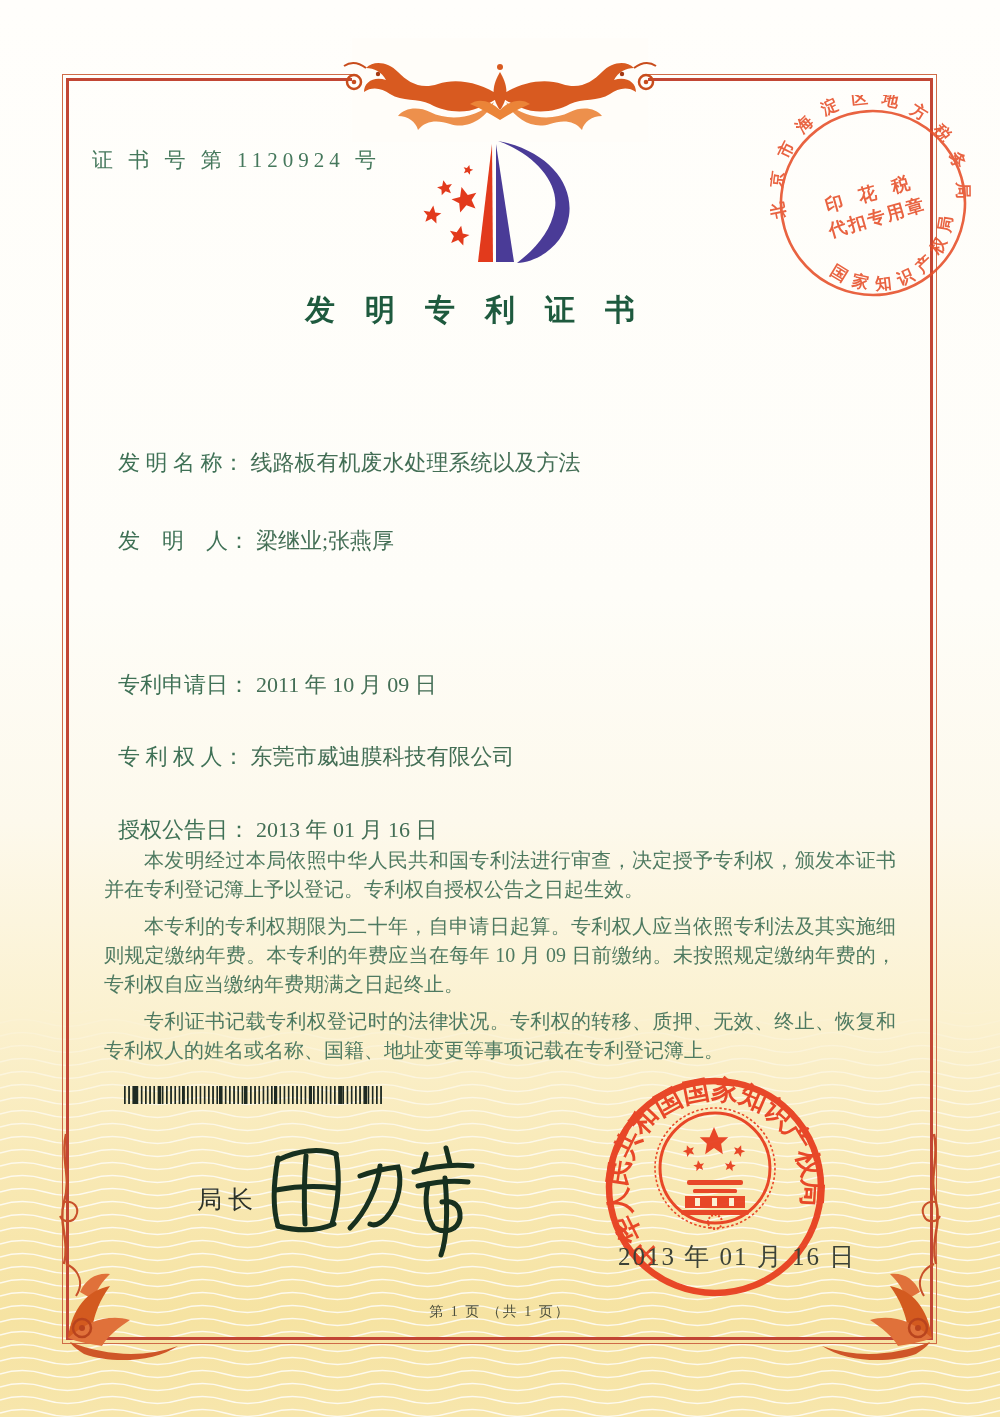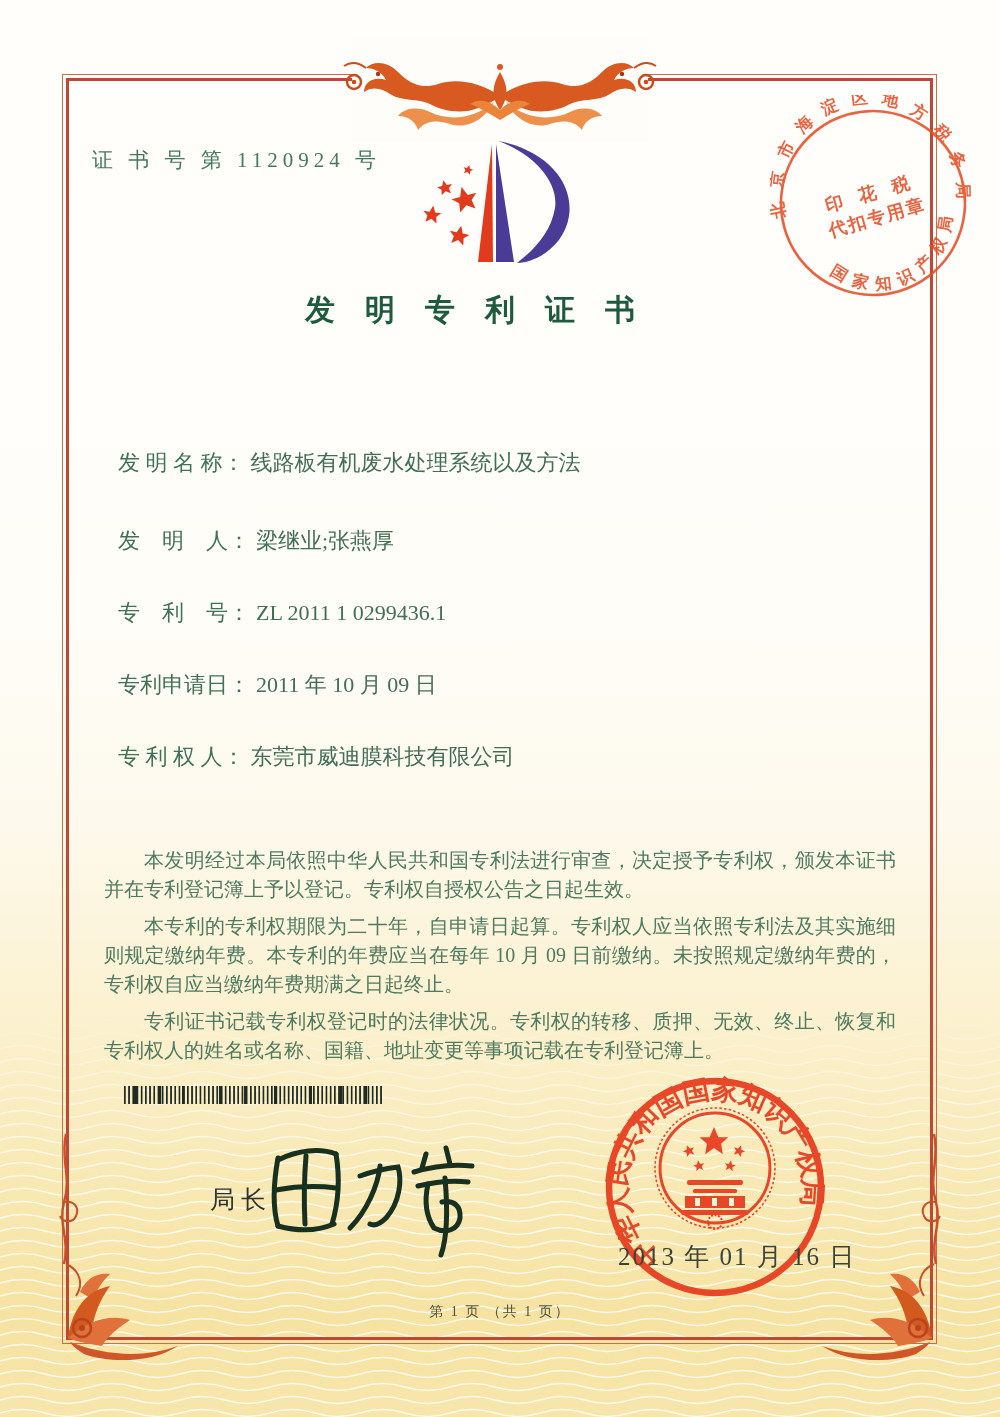--- a/index.html
+++ b/index.html
@@ -10,21 +10,21 @@
   }
   .abs{position:absolute;}
   .cert-no{left:92px;top:146px;font-size:21px;letter-spacing:5px;color:#45785c;}
   .title{left:0;right:30px;top:290px;text-align:center;font-size:30px;font-weight:700;
          letter-spacing:30px;color:#1e5a3e;white-space:nowrap;}
   .field-row{left:118px;font-size:22px;color:#3f7156;white-space:nowrap;margin-top:28px;}
   .field-row .val{color:#436e55;margin-left:6px;}
   .body-block{left:96px;top:838px;width:808px;font-size:20px;line-height:29px;
               color:#4e7a61;text-align:justify;}
   .body-block p{margin:8px;text-indent:2em;}
-  .director{left:210px;top:1183px;font-size:25px;color:#2c332b;letter-spacing:6px;}
+  .director{left:197px;top:1183px;font-size:25px;color:#2c332b;letter-spacing:6px;}
   .seal-date{left:618px;top:1240px;font-size:25px;letter-spacing:2px;color:#3b4237;white-space:nowrap;}
   .footer{left:0;right:0;top:1303px;text-align:center;font-size:14px;letter-spacing:2px;color:#4c4f3c;}
   .frame-outer{left:62px;top:74px;width:873px;height:1268px;border:1.5px solid #cf6b47;}
   .frame-inner{position:absolute;left:3px;top:3px;right:3px;bottom:3px;border:3px solid #c24634;}
   .sr{position:absolute;opacity:0;pointer-events:none;font-size:1px;}
   .z0{z-index:0}.z1{z-index:1}.z2{z-index:2}.z3{z-index:3}.z4{z-index:4}
 </style>
 </head>
 <body>
 
@@ -134,28 +134,28 @@
   </svg>
 
   <div class="abs title z3">发明专利证书</div>
 
   <div class="abs field-row z3" style="top:420px;">
     <span>发 明 名 称：</span><span class="val">线路板有机废水处理系统以及方法</span>
   </div>
   <div class="abs field-row z3" style="top:498px;">
     <span>发　明　人：</span><span class="val">梁继业;张燕厚</span>
   </div>
-  <div class="abs field-row z3" style="top:570px;">
-    <span>专　利　号：</span><span class="val">ZL 2011 1 0299436.1</span>
-  </div>
   <div class="abs field-row z3" style="top:642px;">
     <span>专利申请日：</span><span class="val">2011 年 10 月 09 日</span>
   </div>
   <div class="abs field-row z3" style="top:714px;">
     <span>专 利 权 人：</span><span class="val">东莞市威迪膜科技有限公司</span>
+  </div>
+  <div class="abs field-row z3" style="top:787px;">
+    <span>授权公告日：</span><span class="val">2013 年 01 月 16 日</span>
   </div>
 
   <div class="abs body-block z3">
     <p>本发明经过本局依照中华人民共和国专利法进行审查，决定授予专利权，颁发本证书并在专利登记簿上予以登记。专利权自授权公告之日起生效。</p>
     <p>本专利的专利权期限为二十年，自申请日起算。专利权人应当依照专利法及其实施细则规定缴纳年费。本专利的年费应当在每年 10 月 09 日前缴纳。未按照规定缴纳年费的，专利权自应当缴纳年费期满之日起终止。</p>
     <p>专利证书记载专利权登记时的法律状况。专利权的转移、质押、无效、终止、恢复和专利权人的姓名或名称、国籍、地址变更等事项记载在专利登记簿上。</p>
   </div>
 
   <svg class="abs z3" style="left:124px;top:1086px;" width="258" height="18" viewBox="0 0 258 18">
     <defs>

